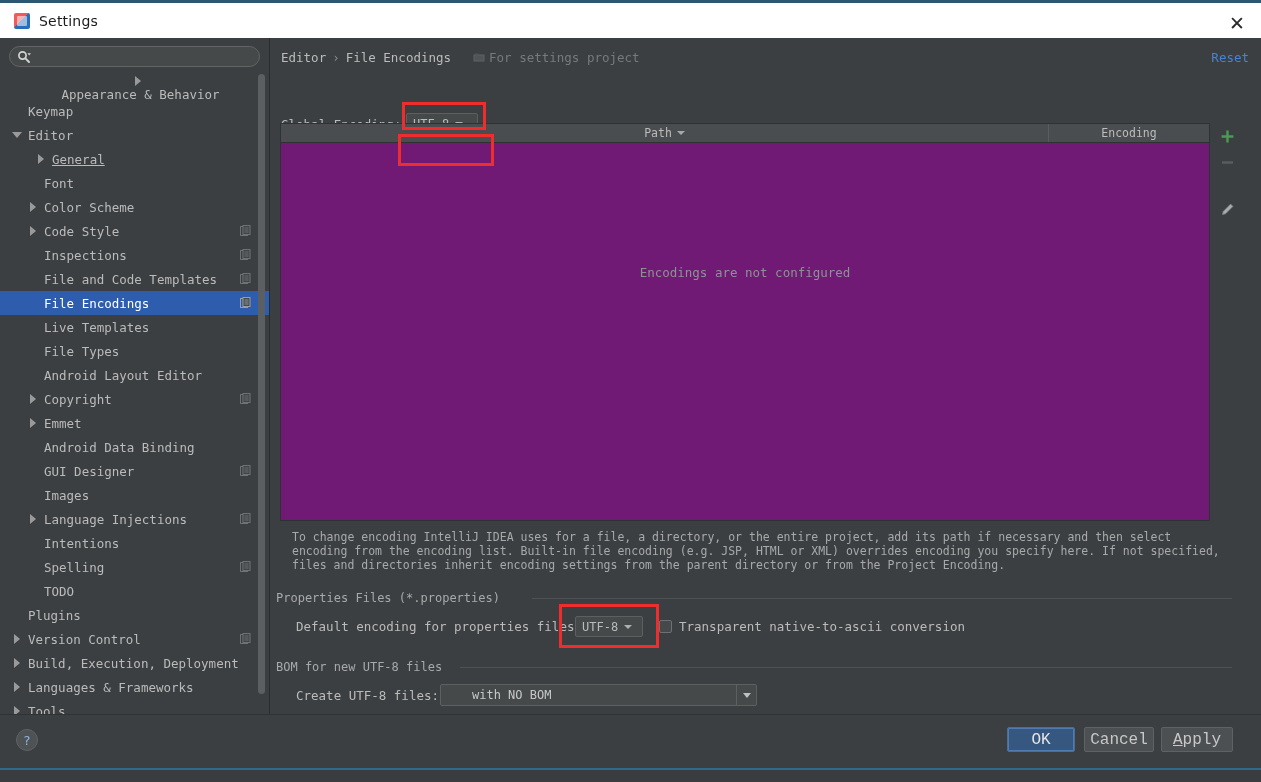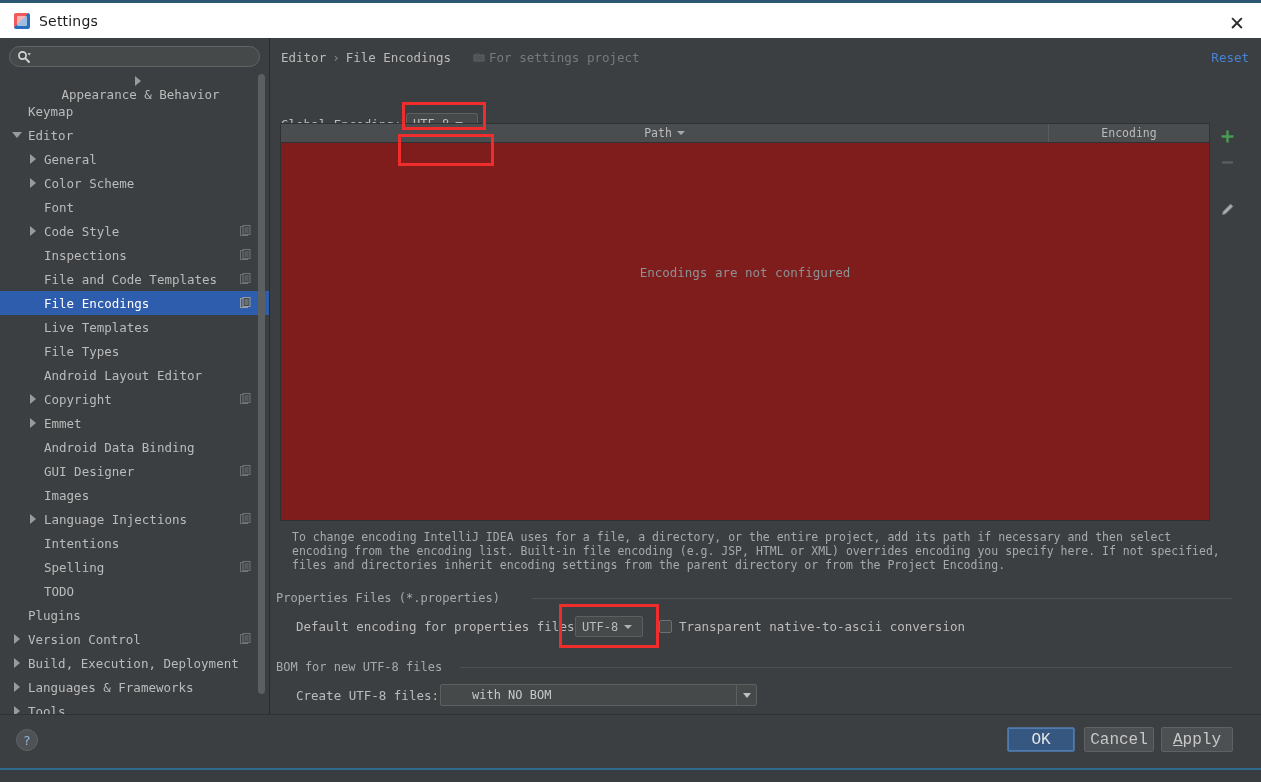--- a/index.html
+++ b/index.html
@@ -194,21 +194,21 @@
   .th.enc { width: 160px; }
   .th-caret {
     margin-left: 5px;
     border-top: 4px solid #a8a8a8;
     border-left: 4px solid transparent;
     border-right: 4px solid transparent;
   }
   .tbody {
     position: relative;
     height: 377px;
-    background: #7f1d1d;
+    background: #701a75;
   }
   .empty-msg {
     position: absolute; left: 0; right: 0; top: 122px;
     text-align: center;
     font-size: 12.5px; color: #8e9194;
   }
   .side-tools {
     position: absolute; left: 942px; top: 85px;
     width: 30px; height: 120px;
     display: flex; flex-direction: column; align-items: center;
@@ -345,31 +345,31 @@
           <span>Appearance &amp; Behavior</span>
         </div>
         <div class="tree-item" style="padding-left: 12px;">
           <span class="tw"></span>
           <span>Keymap</span>
         </div>
         <div class="tree-item" style="padding-left: 12px;">
           <span class="tw down"></span>
           <span>Editor</span>
         </div>
-        <div class="tree-item" style="padding-left: 28px;">
+        <div class="tree-item" style="padding-left: 36px; text-decoration: underline;">
           <span class="tw right"></span>
           <span>General</span>
         </div>
         <div class="tree-item" style="padding-left: 28px;">
+          <span class="tw"></span>
+          <span>Font</span>
+        </div>
+        <div class="tree-item" style="padding-left: 28px;">
           <span class="tw right"></span>
           <span>Color Scheme</span>
-        </div>
-        <div class="tree-item" style="padding-left: 28px;">
-          <span class="tw"></span>
-          <span>Font</span>
         </div>
         <div class="tree-item" style="padding-left: 28px;">
           <span class="tw right"></span>
           <span>Code Style</span>
           <span class="proj-icon">
             <svg width="11" height="12" viewBox="0 0 11 12">
               <rect x="0.5" y="1.5" width="7" height="9" fill="none" stroke="#9a9d9f" stroke-width="1"></rect>
               <rect x="3" y="0.5" width="7" height="9" fill="#45494a" stroke="#9a9d9f" stroke-width="1"></rect>
               <line x1="4.5" y1="3" x2="8.5" y2="3" stroke="#9a9d9f" stroke-width="0.9"></line>
               <line x1="4.5" y1="5" x2="8.5" y2="5" stroke="#9a9d9f" stroke-width="0.9"></line>

